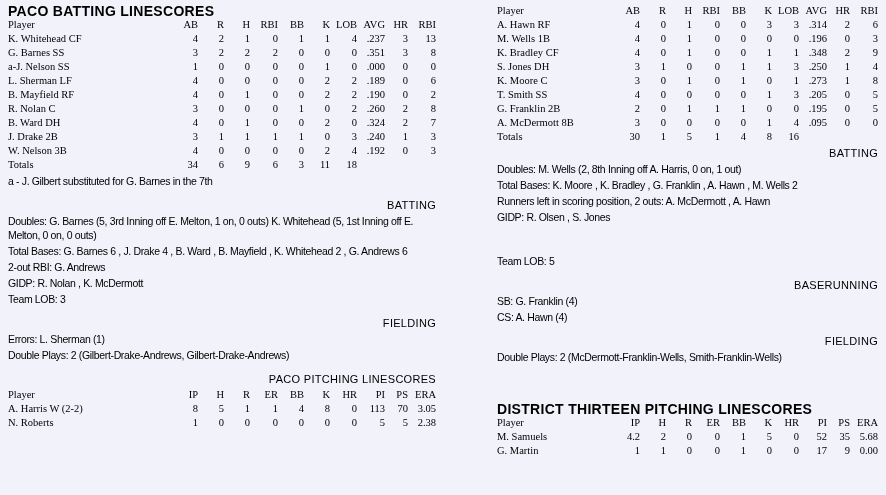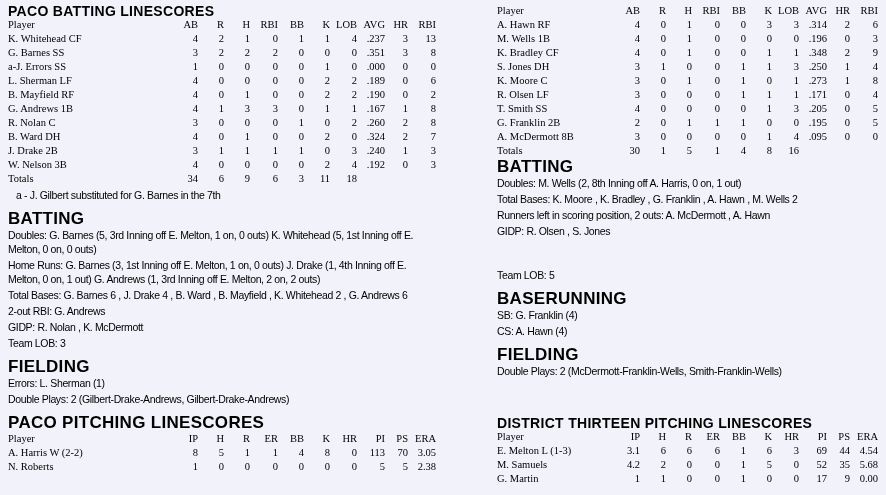--- a/index.html
+++ b/index.html
@@ -14,39 +14,39 @@
   }
   .col { position:absolute; top:4px; }
   .col-left  { left:8px;   width:428px; }
   .col-right { left:497px; width:381px; }
 
   .rpt-title {
     font-weight:bold; font-size:14px; letter-spacing:0.3px;
     line-height:14px; height:14px; white-space:nowrap;
   }
   .sec-title {
-    font-weight:bold; font-size:17px; letter-spacing:0.3px;
-    line-height:14px; margin:10px 0 2px 0; white-space:nowrap;
+    font-weight:normal; font-size:11px; letter-spacing:0.3px;
+    line-height:14px; margin:10px 0 2px 0; white-space:nowrap;text-align:right;
   }
   .sec-title.tight { margin-top:2px; }
 
   table { border-collapse:collapse; table-layout:fixed; width:100%;font-family:Liberation Serif, serif; }
   th, td {
     padding:0; height:14px; line-height:14px;
     font-weight:normal; font-size:10.5px;
     overflow:hidden; white-space:nowrap;
   }
   .player { text-align:left; }
   .num    { text-align:right; }
 
   .line {
     line-height:14px; letter-spacing:-0.35px;
     margin:0 0 2px 0;
   }
-  .footnote { margin-top:2px;margin-left:8px; }
+  .footnote { margin-top:2px; }
 
   .sp28 { height:28px; }
   .sp36 { height:36px; }
 </style>
 </head>
 <body>
 
 <div class="screen">
 
   <div class="col col-left">
@@ -102,21 +102,21 @@
             <td class="num">2</td>
             <td class="num">2</td>
             <td class="num">0</td>
             <td class="num">0</td>
             <td class="num">0</td>
             <td class="num">.351</td>
             <td class="num">3</td>
             <td class="num">8</td>
           </tr>
           <tr>
-            <td class="player">a-J. Errors SS</td>
+            <td class="player">a-J. Nelson SS</td>
             <td class="num">1</td>
             <td class="num">0</td>
             <td class="num">0</td>
             <td class="num">0</td>
             <td class="num">0</td>
             <td class="num">1</td>
             <td class="num">0</td>
             <td class="num">.000</td>
             <td class="num">0</td>
             <td class="num">0</td>
@@ -139,33 +139,20 @@
             <td class="num">4</td>
             <td class="num">0</td>
             <td class="num">1</td>
             <td class="num">0</td>
             <td class="num">0</td>
             <td class="num">2</td>
             <td class="num">2</td>
             <td class="num">.190</td>
             <td class="num">0</td>
             <td class="num">2</td>
-          </tr>
-          <tr>
-            <td class="player">G. Andrews 1B</td>
-            <td class="num">4</td>
-            <td class="num">1</td>
-            <td class="num">3</td>
-            <td class="num">3</td>
-            <td class="num">0</td>
-            <td class="num">1</td>
-            <td class="num">1</td>
-            <td class="num">.167</td>
-            <td class="num">1</td>
-            <td class="num">8</td>
           </tr>
           <tr>
             <td class="player">R. Nolan C</td>
             <td class="num">3</td>
             <td class="num">0</td>
             <td class="num">0</td>
             <td class="num">0</td>
             <td class="num">1</td>
             <td class="num">0</td>
             <td class="num">2</td>
@@ -226,21 +213,20 @@
             <td class="num"></td>
           </tr>
         </tbody>
     </table>
 
     <div class="line footnote">a - J. Gilbert substituted for G. Barnes in the 7th</div>
 
     <div class="sec-title">BATTING</div>
     <div>
         <div class="line">Doubles: G. Barnes (5, 3rd Inning off E. Melton, 1 on, 0 outs) K. Whitehead (5, 1st Inning off E. Melton, 0 on, 0 outs)</div>
-        <div class="line">Home Runs: G. Barnes (3, 1st Inning off E. Melton, 1 on, 0 outs) J. Drake (1, 4th Inning off E. Melton, 0 on, 1 out) G. Andrews (1, 3rd Inning off E. Melton, 2 on, 2 outs)</div>
         <div class="line">Total Bases: G. Barnes 6 , J. Drake 4 , B. Ward , B. Mayfield , K. Whitehead 2 , G. Andrews 6</div>
         <div class="line">2-out RBI: G. Andrews</div>
         <div class="line">GIDP: R. Nolan , K. McDermott</div>
         <div class="line">Team LOB: 3</div>
       </div>
 
     <div class="sec-title">FIELDING</div>
     <div>
         <div class="line">Errors: L. Sherman (1)</div>
         <div class="line">Double Plays: 2 (Gilbert-Drake-Andrews, Gilbert-Drake-Andrews)</div>
@@ -398,33 +384,20 @@
             <td class="num">1</td>
             <td class="num">0</td>
             <td class="num">1</td>
             <td class="num">0</td>
             <td class="num">1</td>
             <td class="num">.273</td>
             <td class="num">1</td>
             <td class="num">8</td>
           </tr>
           <tr>
-            <td class="player">R. Olsen LF</td>
-            <td class="num">3</td>
-            <td class="num">0</td>
-            <td class="num">0</td>
-            <td class="num">0</td>
-            <td class="num">1</td>
-            <td class="num">1</td>
-            <td class="num">1</td>
-            <td class="num">.171</td>
-            <td class="num">0</td>
-            <td class="num">4</td>
-          </tr>
-          <tr>
             <td class="player">T. Smith SS</td>
             <td class="num">4</td>
             <td class="num">0</td>
             <td class="num">0</td>
             <td class="num">0</td>
             <td class="num">0</td>
             <td class="num">1</td>
             <td class="num">3</td>
             <td class="num">.205</td>
             <td class="num">0</td>
@@ -520,33 +493,20 @@
             <th class="num">BB</th>
             <th class="num">K</th>
             <th class="num">HR</th>
             <th class="num">PI</th>
             <th class="num">PS</th>
             <th class="num">ERA</th>
           </tr>
         </thead>
       <tbody>
           <tr>
-            <td class="player">E. Melton L (1-3)</td>
-            <td class="num">3.1</td>
-            <td class="num">6</td>
-            <td class="num">6</td>
-            <td class="num">6</td>
-            <td class="num">1</td>
-            <td class="num">6</td>
-            <td class="num">3</td>
-            <td class="num">69</td>
-            <td class="num">44</td>
-            <td class="num">4.54</td>
-          </tr>
-          <tr>
             <td class="player">M. Samuels</td>
             <td class="num">4.2</td>
             <td class="num">2</td>
             <td class="num">0</td>
             <td class="num">0</td>
             <td class="num">1</td>
             <td class="num">5</td>
             <td class="num">0</td>
             <td class="num">52</td>
             <td class="num">35</td>

